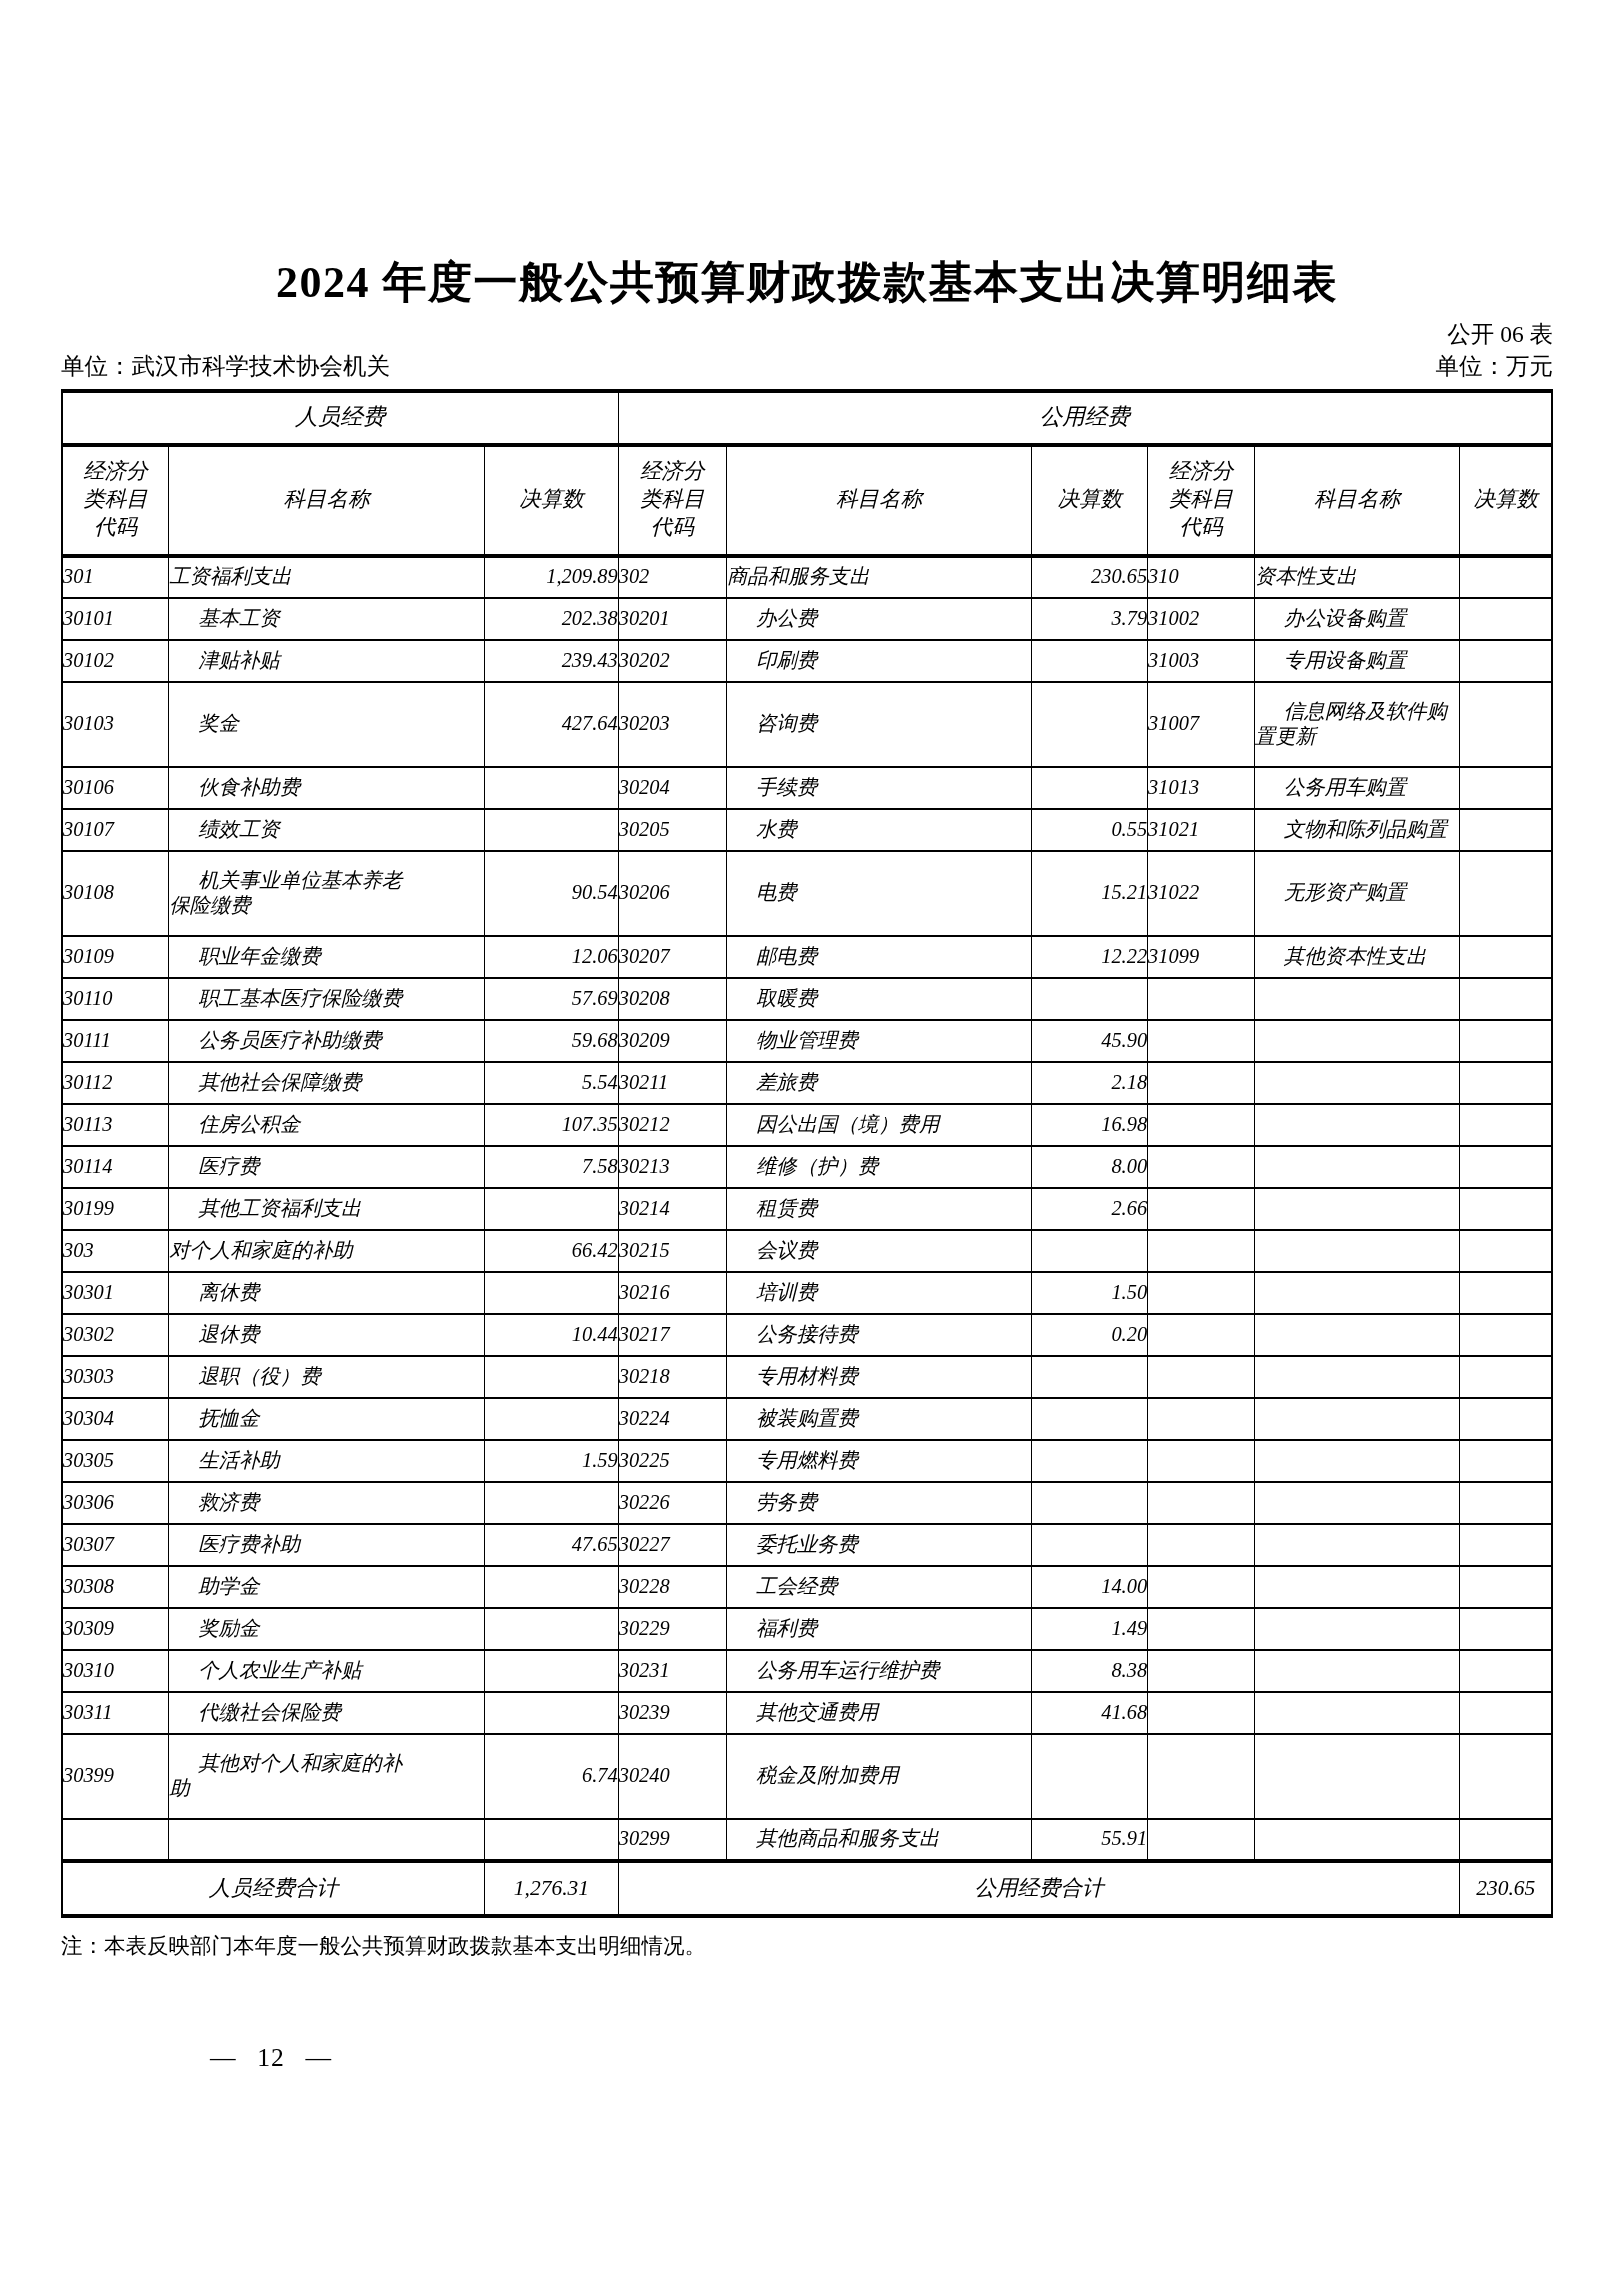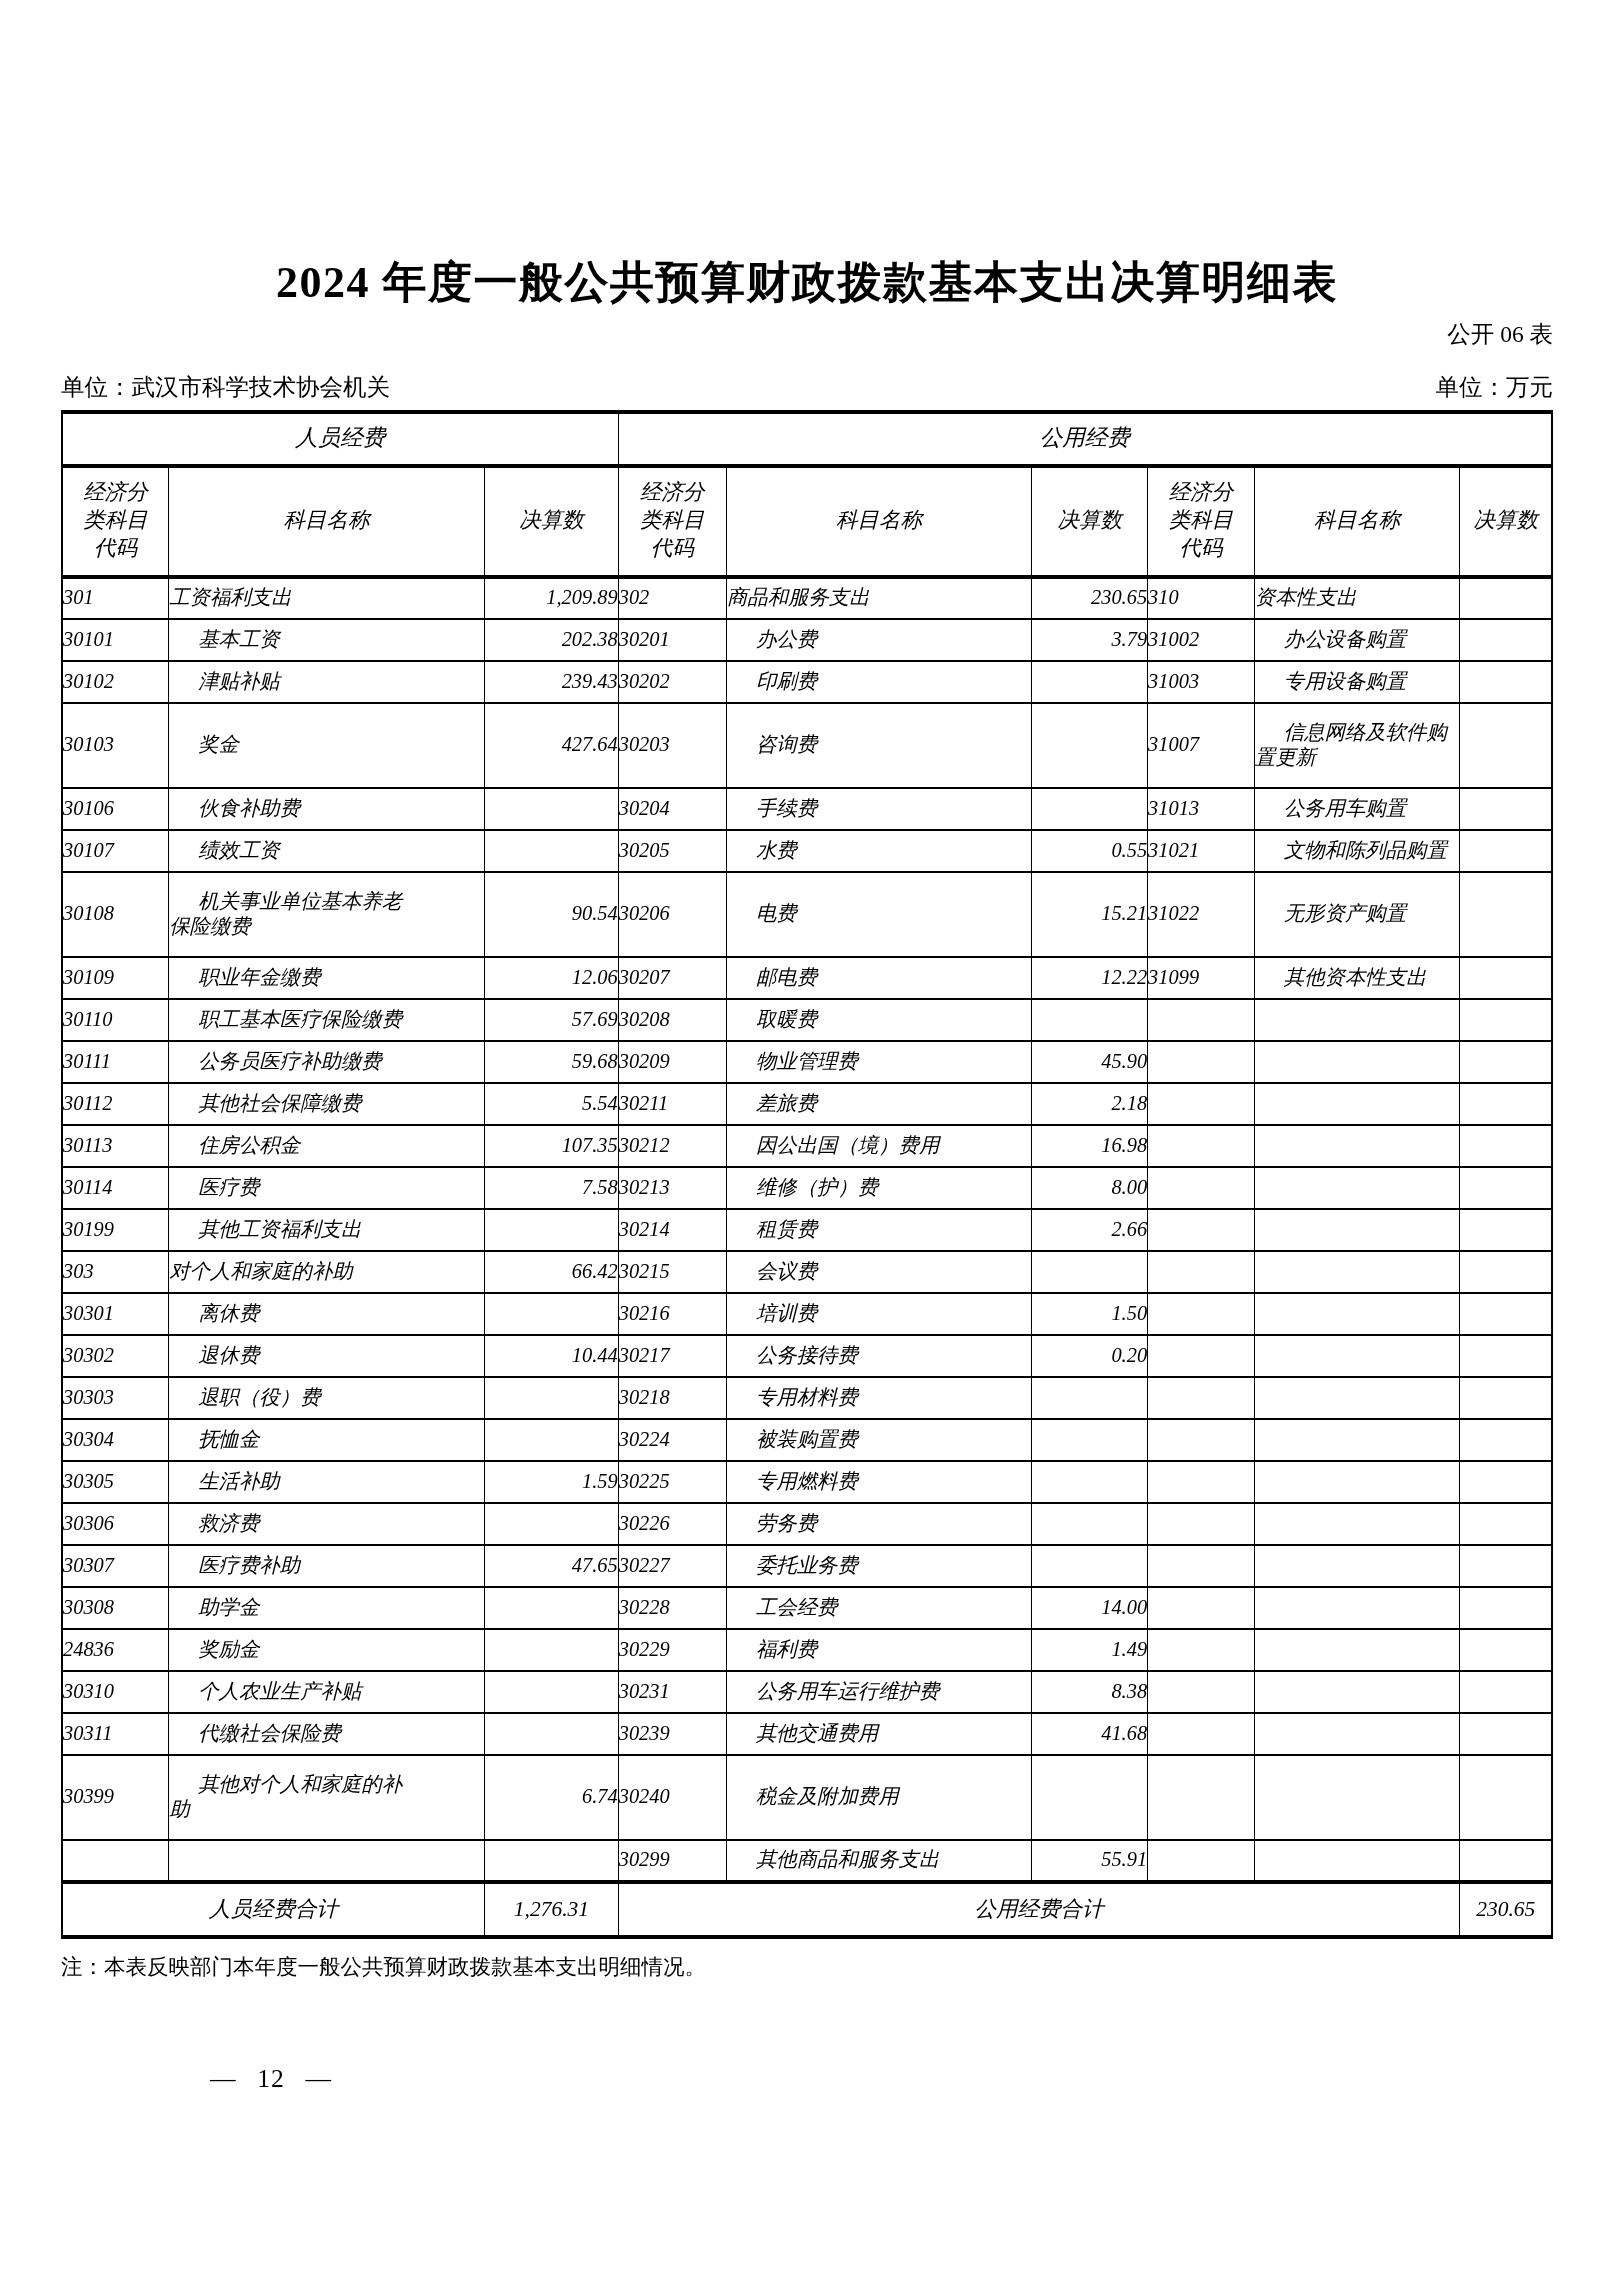--- a/index.html
+++ b/index.html
@@ -33,21 +33,21 @@
     text-align: right;
     font-size: 23.5px;
     margin-top: 11.2px;
     line-height: 1.2;
   }
   .meta-row {
     display: flex;
     justify-content: space-between;
     align-items: baseline;
     font-size: 23.5px;
-    margin-top: 25px;
+    margin-top: 4px;
     margin-bottom: 7.2px;
     line-height: 1.25;
   }
   table.budget {
     width: 100%;
     border-collapse: collapse;
     table-layout: fixed;
     border-top: 4.1px solid #000;
     border-bottom: 4.1px solid #000;
     border-left: 2px solid #000;
@@ -417,21 +417,21 @@
           <td class="cell-name sub">助学金</td>
           <td class="cell-value"></td>
           <td class="cell-code">30228</td>
           <td class="cell-name sub">工会经费</td>
           <td class="cell-value">14.00</td>
           <td class="cell-code"></td>
           <td class="cell-name"></td>
           <td class="cell-value"></td>
         </tr>
         <tr class="row-single">
-          <td class="cell-code">24836</td>
+          <td class="cell-code">30309</td>
           <td class="cell-name sub">奖励金</td>
           <td class="cell-value"></td>
           <td class="cell-code">30229</td>
           <td class="cell-name sub">福利费</td>
           <td class="cell-value">1.49</td>
           <td class="cell-code"></td>
           <td class="cell-name"></td>
           <td class="cell-value"></td>
         </tr>
         <tr class="row-single">

